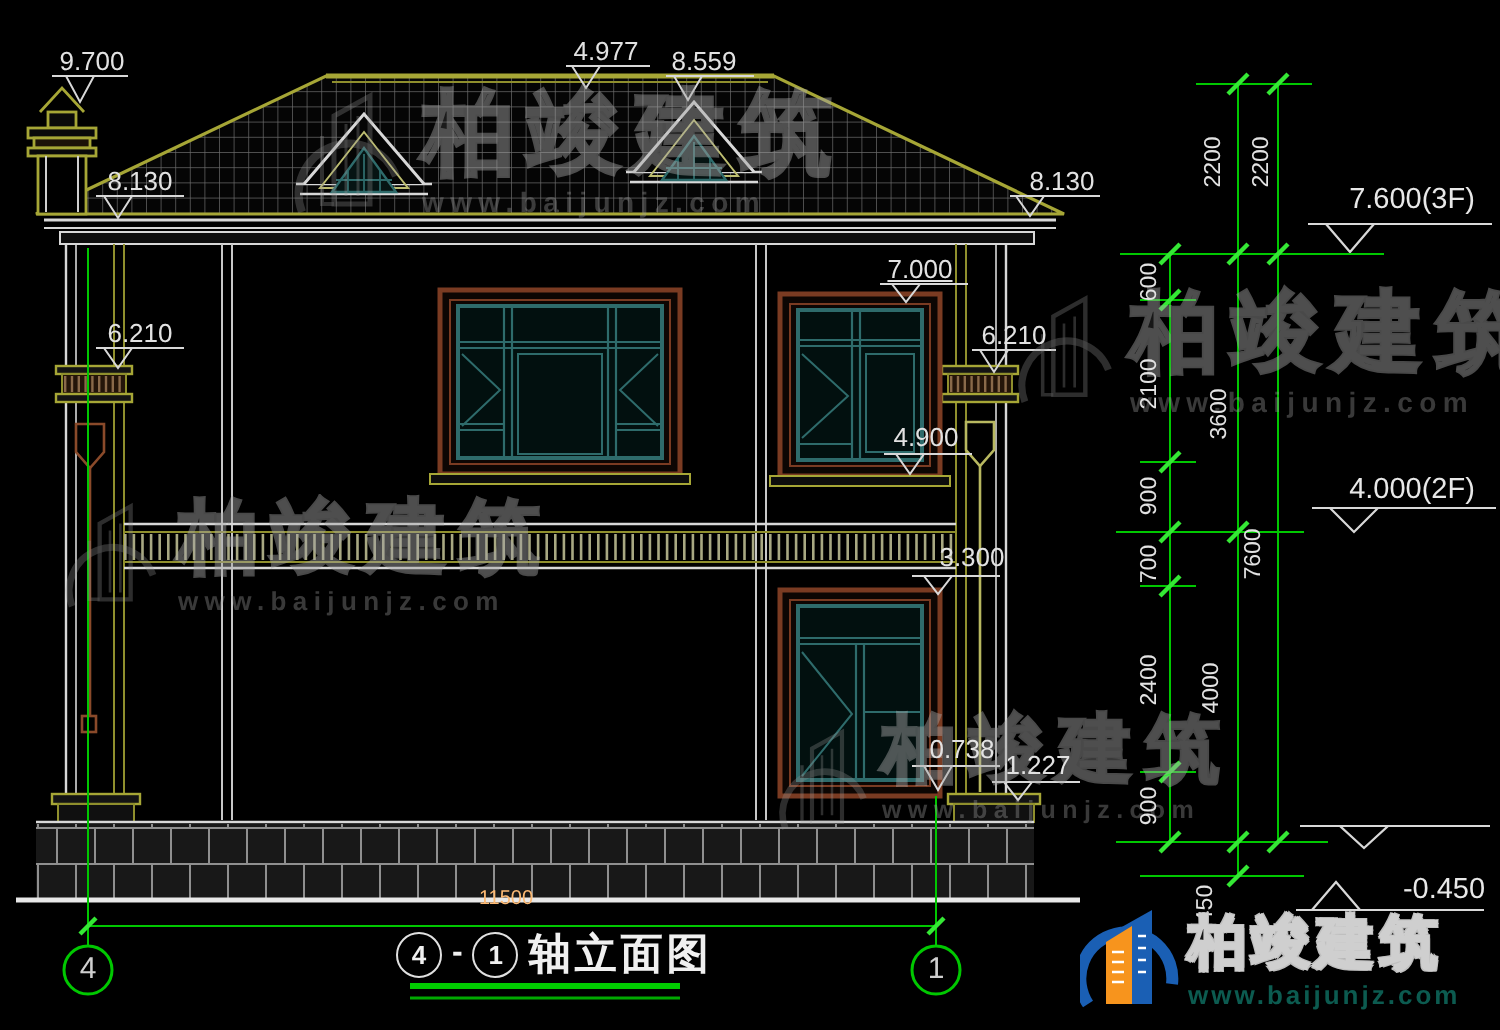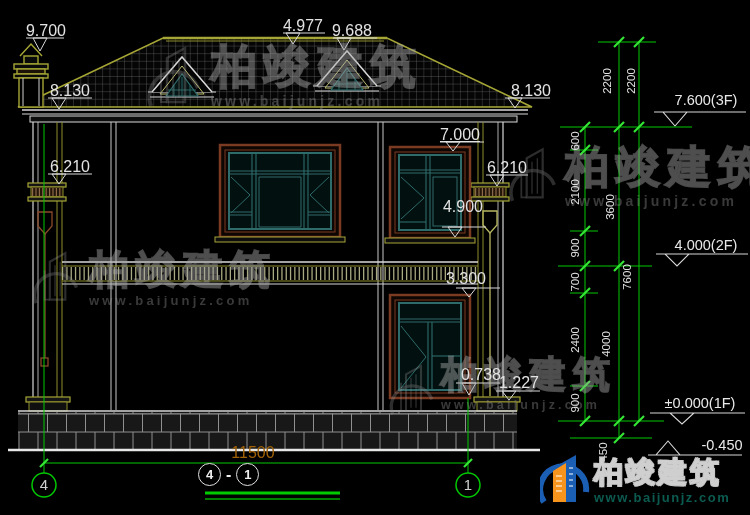--- a/index.html
+++ b/index.html
@@ -1,27 +1,27 @@
 <!DOCTYPE html>
 <html><head>
 <meta charset="utf-8">
 <style>
   html,body{margin:0;padding:0;background:#000;}
   .canvas{position:relative;width:750px;height:515px;background:#000;overflow:hidden;
           font-family:"Liberation Sans","DejaVu Sans",sans-serif;}
   svg{display:block;}
   .overlay{position:absolute;left:0;top:0;width:750px;height:515px;}
-  .lbl{position:absolute;color:#e2e2e2;font-size:16px;line-height:14px;white-space:nowrap;
+  .lbl{position:absolute;color:#e2e2e2;font-size:13px;line-height:14px;white-space:nowrap;
        text-align:center;width:44px;}
   .lv{position:absolute;color:#e8e8e8;font-size:14.5px;line-height:17px;white-space:nowrap;
       text-align:center;width:92px;}
   .vl{position:absolute;width:64px;text-align:center;transform:rotate(-90deg);
       color:#e2e2e2;font-size:11.5px;line-height:16px;}
   .axis-num{position:absolute;width:24px;text-align:center;color:#cfcfcf;font-size:15px;line-height:18px;}
-  .dim-total{position:absolute;width:60px;text-align:center;color:#a16207;font-size:16px;}
+  .dim-total{position:absolute;width:60px;text-align:center;color:#fdba74;font-size:10px;}
   .titleblock{position:absolute;left:198px;top:463px;display:flex;align-items:center;gap:5px;color:#f0f0f0;}
   .tb-circ{display:inline-flex;align-items:center;justify-content:center;width:21px;height:21px;
            border:1.6px solid #e0e0e0;border-radius:50%;font-size:13px;font-weight:bold;}
   .tb-dash{font-size:16px;font-weight:bold;}
   .tb-name{font-size:21px;font-weight:bold;letter-spacing:2px;}
   .wm{position:absolute;display:flex;align-items:flex-start;pointer-events:none;opacity:.55;}
   .wmic{color:rgba(150,150,150,.55);flex:none;}
   .wm-col{display:flex;flex-direction:column;margin-left:5px;}
   .wm-t{color:rgba(140,140,140,.30);-webkit-text-stroke:1.8px rgba(168,168,168,.8);
         font-weight:bold;letter-spacing:7px;line-height:1.05;white-space:nowrap;}
@@ -294,34 +294,33 @@
         <use href="#wmicon"></use>
       </svg>
     <div class="wm-col">
       <div class="wm-t" style="font-size:37px;">柏竣建筑</div>
       <div class="wm-u" style="font-size:12.5px;">www.baijunjz.com</div>
     </div>
   </div>
 
   <span class="lbl" style="left:24px;top:24px;">9.700</span>
   <span class="lbl" style="left:281px;top:19px;">4.977</span>
-  <span class="lbl" style="left:330px;top:24px;">9.688</span>
+  <span class="lbl" style="left:330px;top:24px;">8.559</span>
   <span class="lbl" style="left:48px;top:84px;">8.130</span>
   <span class="lbl" style="left:509px;top:84px;">8.130</span>
   <span class="lbl" style="left:48px;top:160px;">6.210</span>
   <span class="lbl" style="left:485px;top:161px;">6.210</span>
   <span class="lbl" style="left:438px;top:128px;text-decoration:underline;">7.000</span>
-  <span class="lbl" style="left:441px;top:200px;">4.900</span>
-  <span class="lbl" style="left:444px;top:272px;">3.300</span>
+  <span class="lbl" style="left:441px;top:212px;">4.900</span>
+  <span class="lbl" style="left:464px;top:272px;">3.300</span>
   <span class="lbl" style="left:459px;top:368px;">0.738</span>
   <span class="lbl" style="left:497px;top:376px;">1.227</span>
 
   <span class="lv" style="left:660px;top:92px;">7.600(3F)</span>
   <span class="lv" style="left:660px;top:237px;">4.000(2F)</span>
-  <span class="lv" style="left:654px;top:395px;">±0.000(1F)</span>
   <span class="lv" style="left:676px;top:437px;">-0.450</span>
 
   <span class="vl" style="left:543px;top:133px;">600</span>
   <span class="vl" style="left:543px;top:184px;">2100</span>
   <span class="vl" style="left:543px;top:240px;">900</span>
   <span class="vl" style="left:543px;top:274px;">700</span>
   <span class="vl" style="left:543px;top:332px;">2400</span>
   <span class="vl" style="left:543px;top:395px;">900</span>
   <span class="vl" style="left:575px;top:73px;">2200</span>
   <span class="vl" style="left:578px;top:199px;">3600</span>
@@ -331,20 +330,21 @@
   <span class="vl" style="left:595px;top:269px;">7600</span>
 
   <span class="dim-total" style="left:223px;top:444px;">11500</span>
   <span class="axis-num" style="left:32px;top:476px;">4</span>
   <span class="axis-num" style="left:456px;top:476px;">1</span>
 
   <div class="titleblock">
     <span class="tb-circ">4</span>
     <span class="tb-dash">-</span>
     <span class="tb-circ">1</span>
+    <span class="tb-name">轴立面图</span>
   </div>
 
   <div class="logo">
     <svg width="50" height="62" viewBox="0 0 50 62">
       <path d="M4 52 A23 23 0 1 1 46 42" fill="none" stroke="#1a5fb4" stroke-width="6"></path>
       <path d="M20 14 L36 5 V52 H20 Z" fill="#1a5fb4"></path>
       <path d="M13 21 L26 13 V52 H13 Z" fill="#f7941d"></path>
       <g stroke="#fff" stroke-width="1.2">
         <path d="M16 26 h6 M16 31 h6 M16 36 h6 M16 41 h6 M29 18 h4 M29 24 h4 M29 30 h4 M29 36 h4"></path>
       </g>

